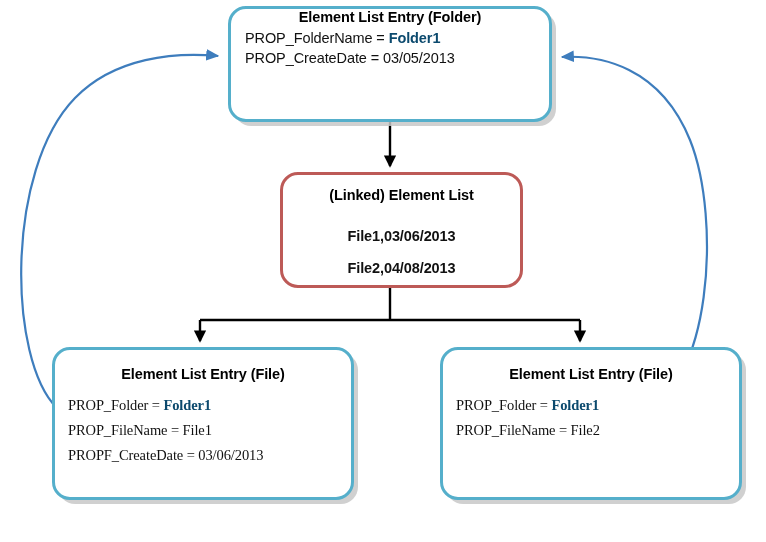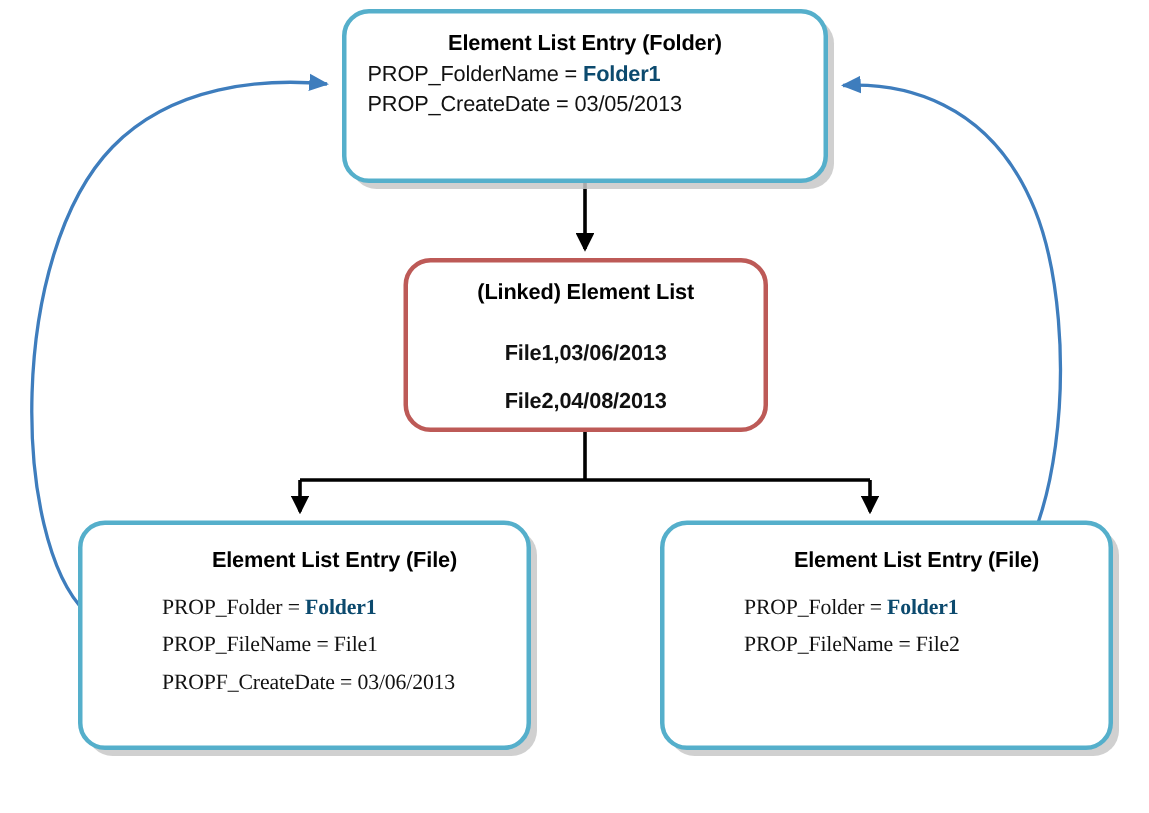--- a/index.html
+++ b/index.html
@@ -57,47 +57,45 @@
   .node-line .val-blue {
     color: #0c4a6e;
     font-weight: bold;
   }
   
   #node-folder {
     left: 228px;
     top: 6px;
     width: 324px;
     height: 116px;
-    padding-top: 12px;
   }
   #node-folder .node-line {
     align-self: flex-start;
     margin-left: 14px;
   }
   #node-folder .node-title { margin-bottom: 5px; }
   #node-folder .node-line + .node-line { margin-top: 4px; text-align: right; }
 
   
   #node-linked {
-    left: 269px;
+    left: 280px;
     top: 172px;
     width: 243px;
     height: 116px;
     padding-top: 12px;
   }
   #node-linked .node-title { margin-bottom: 9px; }
   #node-linked .node-line { margin-top: 16px; font-weight: bold; }
 
   
   .node-file {
     top: 347px;
     width: 302px;
     height: 153px;
     padding-top: 16px;
-    padding-left: 40px;
   }
   #node-file1 { left: 52px; }
   #node-file2 { left: 440px; }
   .node-file .node-title { margin-bottom: 7px; }
   .node-file .node-line {
     align-self: flex-start;
     margin-left: 13px;
     margin-top: 8px;
     font-family: Liberation Serif, serif;
   }

